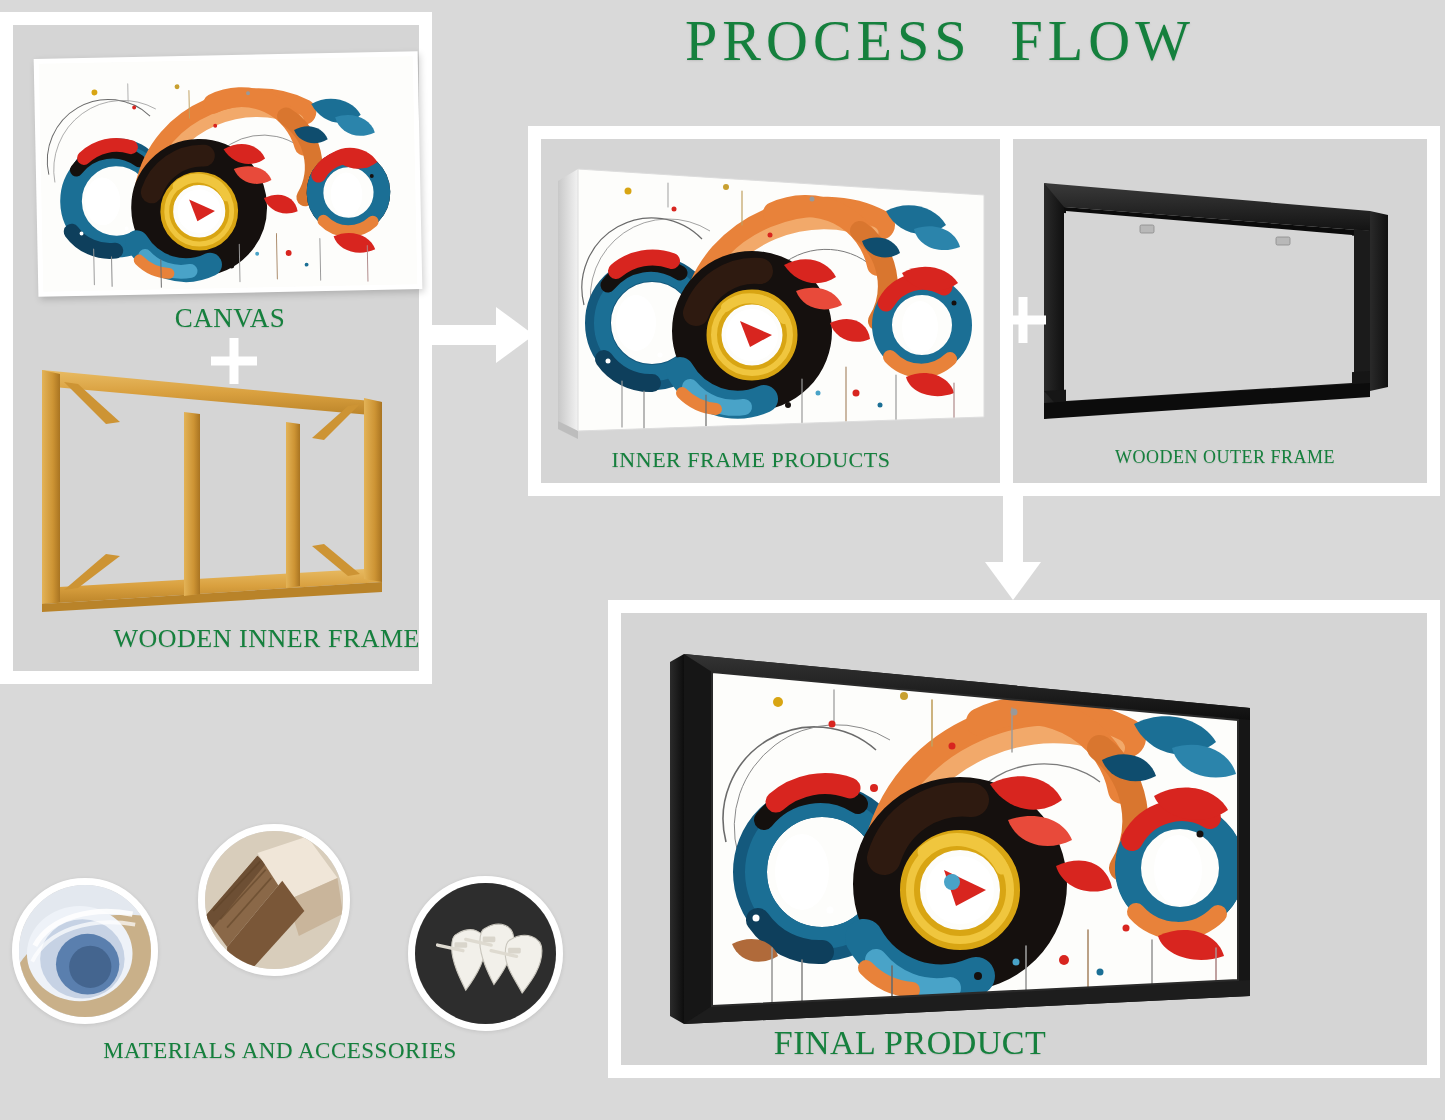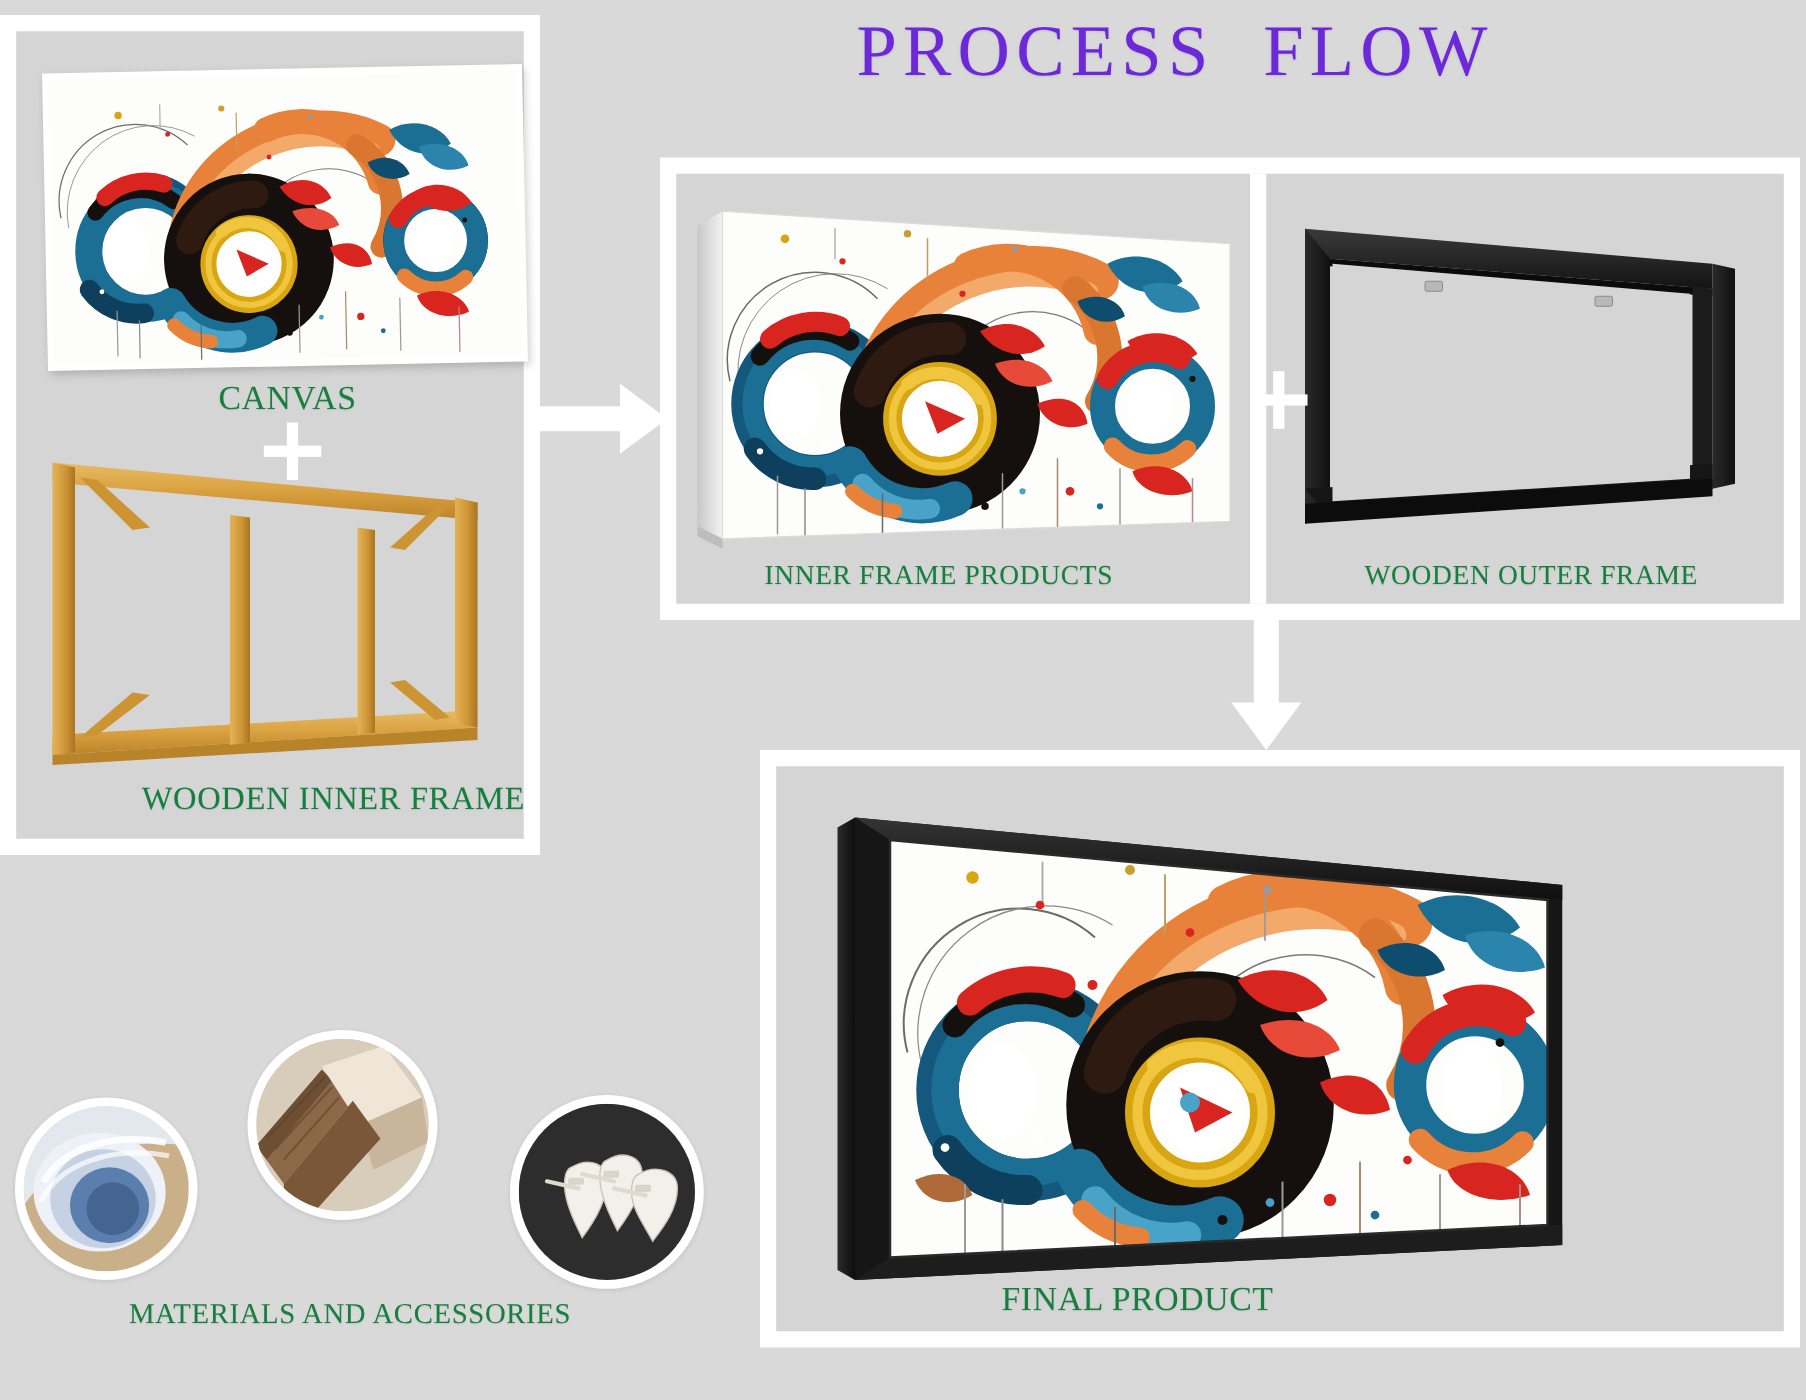--- a/index.html
+++ b/index.html
@@ -15,21 +15,21 @@
     font-family: "Liberation Serif", "DejaVu Serif", serif;
   }
 
   
   #page-title {
     position: absolute;
     left: 600px;
     top: 8px;
     width: 680px;
     text-align: center;
-    color: #6d28d9;
+    color: #15803d;
     font-size: 58px;
     letter-spacing: 5px;
     line-height: 1.15;
     white-space: pre;
     text-shadow: 0 1px 2px rgba(150,150,150,0.35);
   }
 
   
   .panel {
     position: absolute;
@@ -63,22 +63,22 @@
     color: #15803d;
     font-size: 27px;
     letter-spacing: 0.5px;
     white-space: nowrap;
     text-align: center;
     text-shadow: 0 1px 1px rgba(140,140,140,0.3);
   }
   #cap-canvas       { left: 40px;  top: 303px; width: 380px; }
   #cap-inner-frame  { left: 20px;  top: 624px; width: 400px; font-size: 26px; text-align: right; }
   #cap-inner-prod   { left: 541px; top: 447px; width: 420px; font-size: 22px; }
-  #cap-outer-frame  { left: 1020px;top: 447px; width: 410px; font-size: 22px; }
-  #cap-final        { left: 700px; top: 1024px;width: 420px; font-size: 27px; }
+  #cap-outer-frame  { left: 1020px;top: 447px; width: 410px; font-size: 18px; }
+  #cap-final        { left: 700px; top: 1024px;width: 420px; font-size: 34px; }
   #cap-materials    { left: 10px;  top: 1038px;width: 540px; font-size: 23px; }
 
   
   .plus {
     position: absolute;
     color: #ffffff;
   }
   .plus i {
     position: absolute;
     background: #ffffff;

